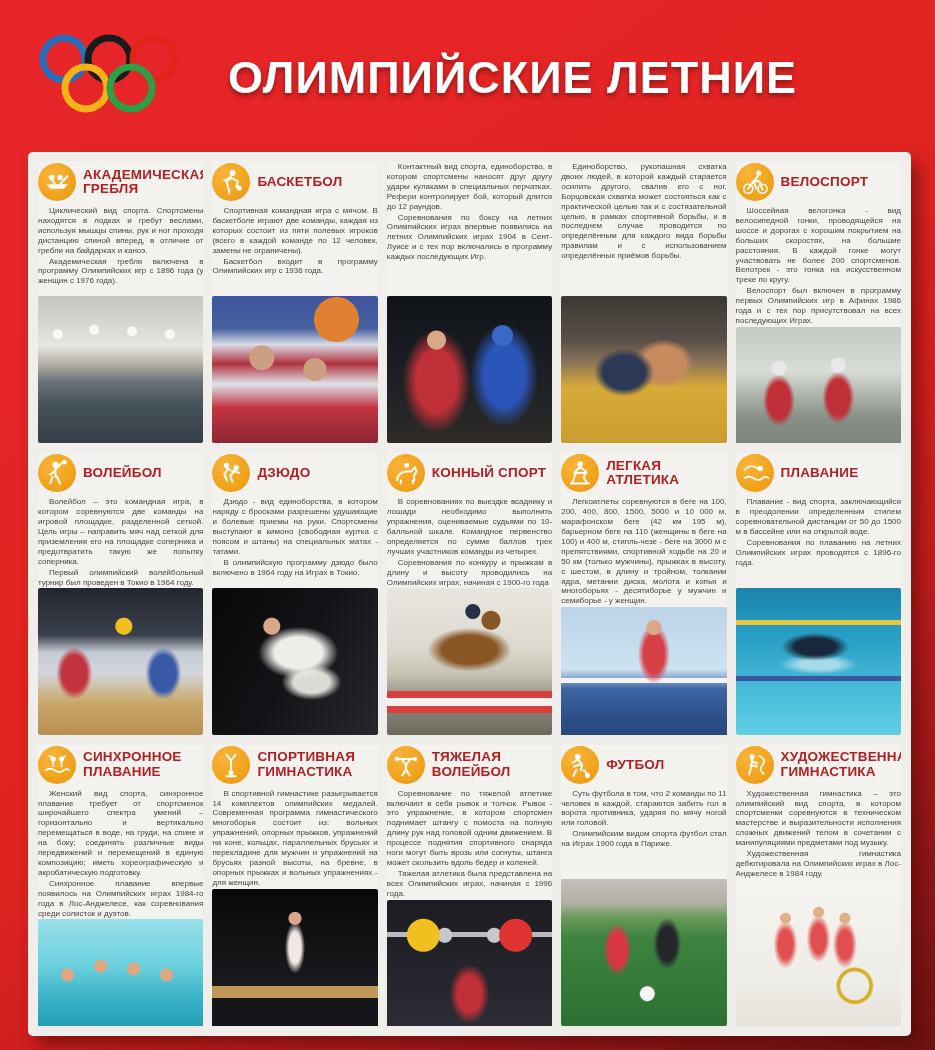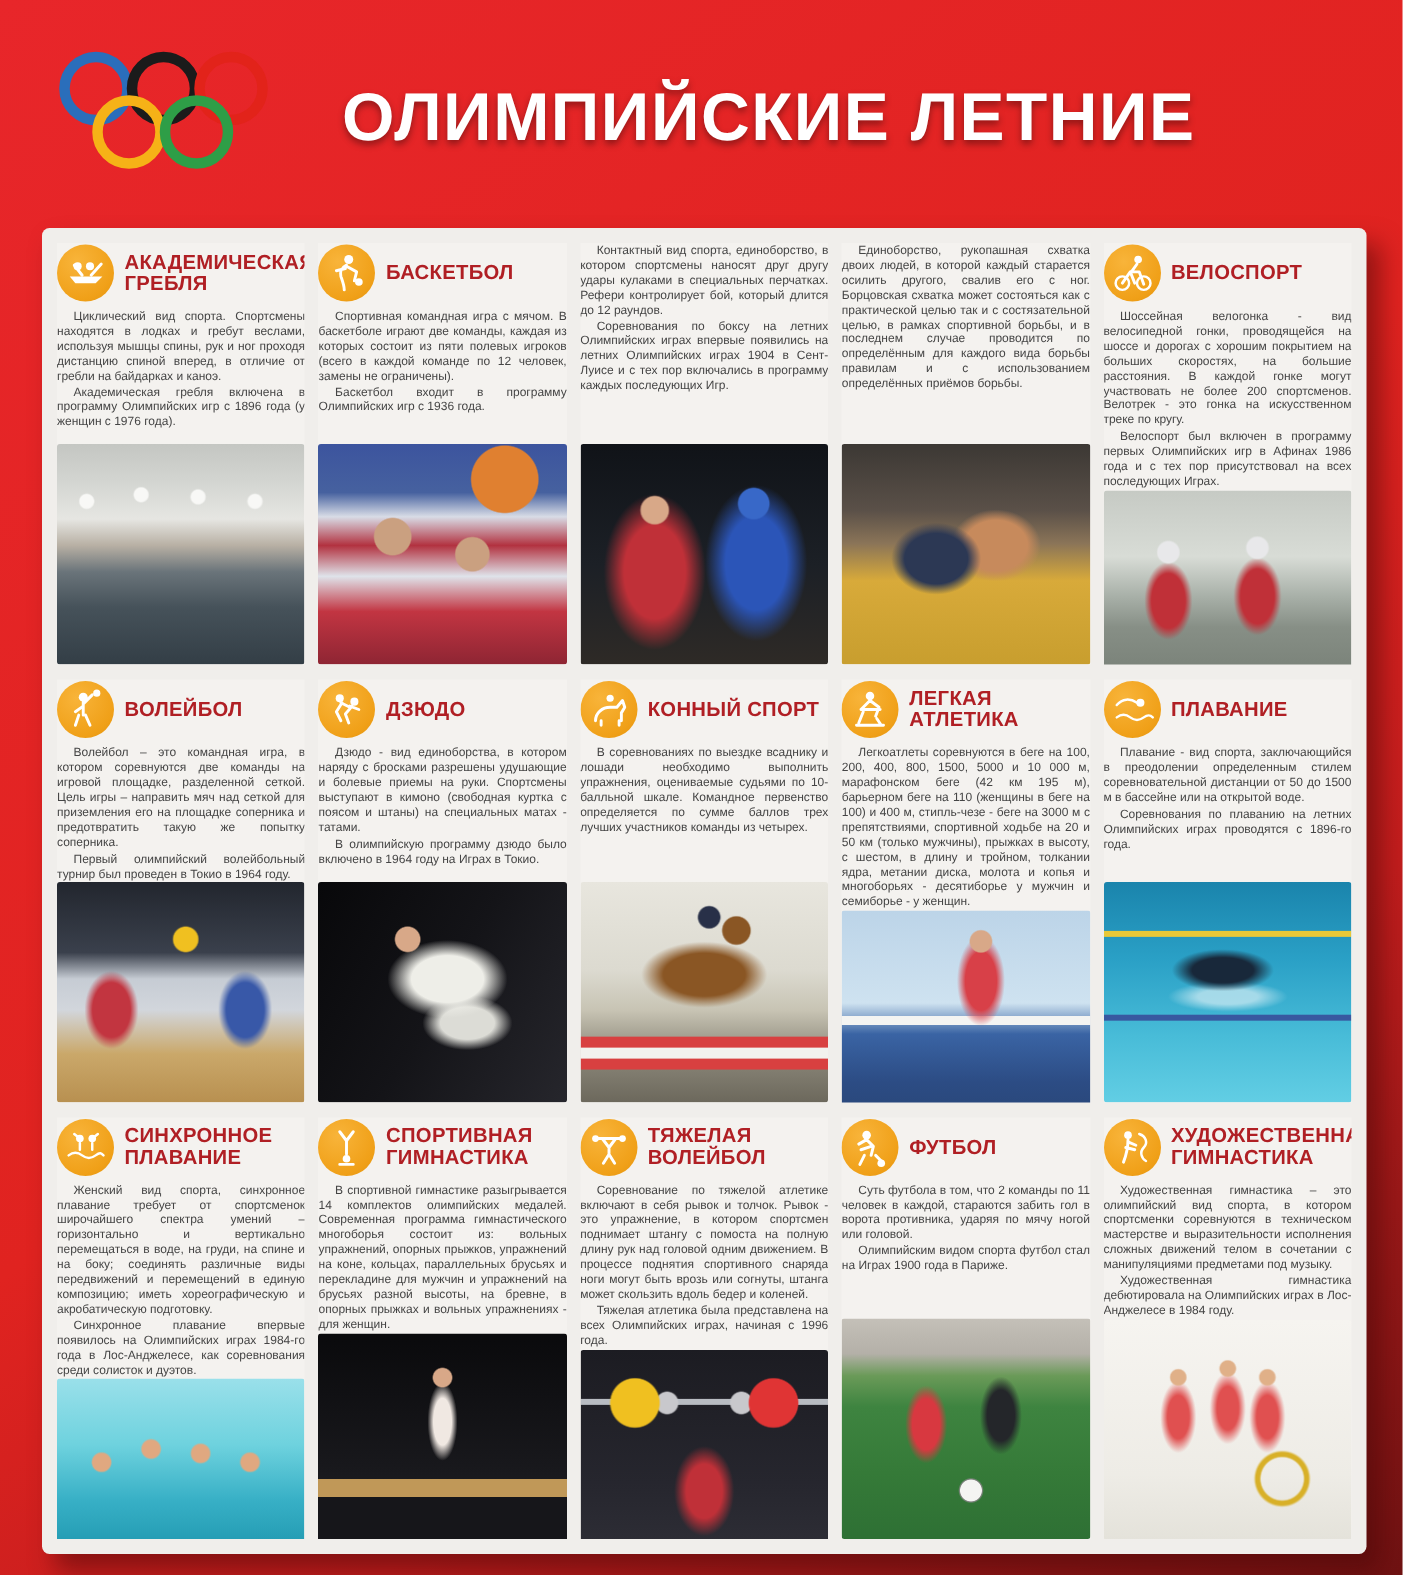--- a/index.html
+++ b/index.html
@@ -265,20 +265,21 @@
       <div class="icon-circle">
             <svg viewBox="0 0 40 40" aria-hidden="true">
               <circle cx="21" cy="10" r="3.2"></circle>
               <path class="s" d="M8 30c0-7 6-12 13-12h6l5-6 2 6-3 5v7M13 30v4M29 30v4"></path>
             </svg>
           </div>
       <h2 class="card-title">КОННЫЙ СПОРТ</h2>
     </div>
     <div class="card-body">
           <p>В соревнованиях по выездке всаднику и лошади необходимо выполнить упражнения, оцениваемые судьями по 10-балльной шкале. Командное первенство определяется по сумме баллов трех лучших участников команды из четырех.</p>
+          <p>Соревнования по конкуру и прыжкам в длину и высоту проводились на Олимпийских играх, начиная с 1900-го года</p>
         </div>
     <div class="photo ph-equestrian" title="Всадник на гнедой лошади преодолевает барьер"></div>
   </article>
 
   <article class="card">
     <div class="card-head">
       <div class="icon-circle">
             <svg viewBox="0 0 40 40" aria-hidden="true">
               <circle cx="20" cy="8" r="3.8"></circle>
               <path class="s" d="M12 20h17M20 12l-8 8M20 12l8 6-3 8M14 22l-4 10M26 28l4 6M8 34h24"></path>

